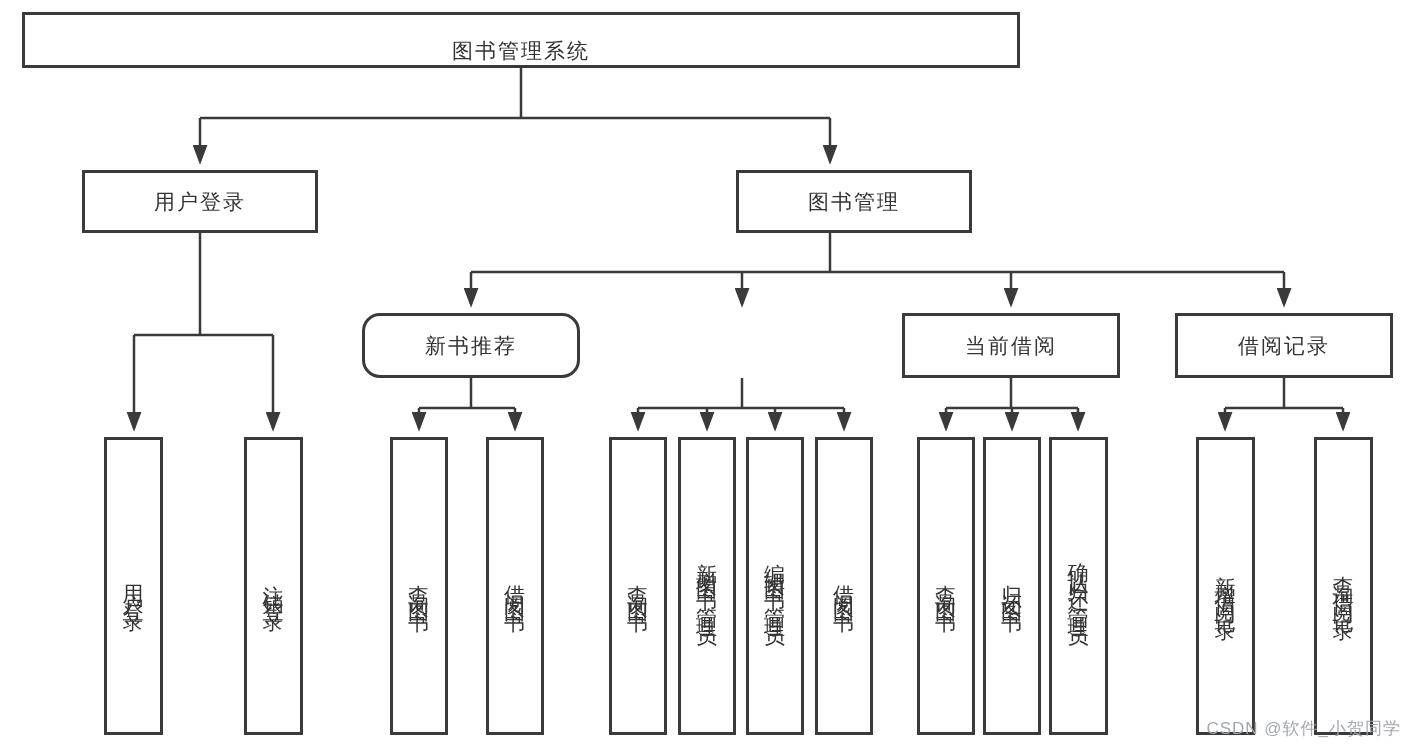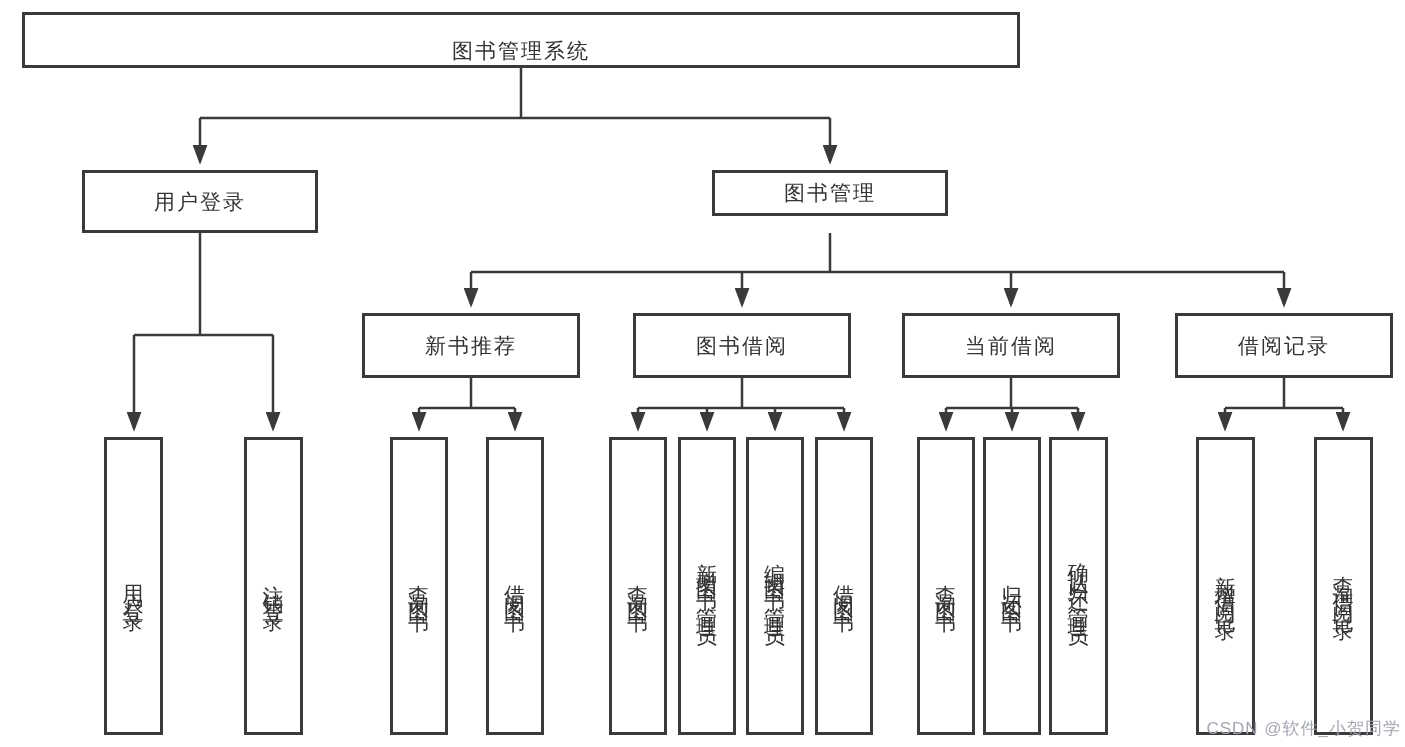--- a/index.html
+++ b/index.html
@@ -101,29 +101,26 @@
     <path class="ln" d="M1343,408 V428" marker-end="url(#arrow)"></path>
   </svg>
 
   <div class="node" style="left:22px;top:12px;width:998px;height:56px;align-items:flex-end;">
     <span>图书管理系统</span>
   </div>
 
   <div class="node" style="left:82px;top:170px;width:236px;height:63px;">
     <span>用户登录</span>
   </div>
-  <div class="node" style="left:712px;top:170px;width:236px;height:46px;">
+  <div class="node" style="left:736px;top:170px;width:236px;height:63px;">
     <span>图书管理</span>
   </div>
 
-  <div class="node" style="left:362px;top:313px;width:218px;height:65px;">
+  <div class="node" style="left:362px;top:313px;width:218px;height:65px;border-radius:18px;">
     <span>新书推荐</span>
-  </div>
-  <div class="node" style="left:633px;top:313px;width:218px;height:65px;">
-    <span>图书借阅</span>
   </div>
   <div class="node" style="left:1175px;top:313px;width:218px;height:65px;">
     <span>借阅记录</span>
   </div>
   <div class="node" style="left:902px;top:313px;width:218px;height:65px;">
     <span>当前借阅</span>
   </div>
 
   <div class="node leaf" style="left:104px;top:437px;width:59px;height:298px;">
     <span class="vtext">用户登录</span>

